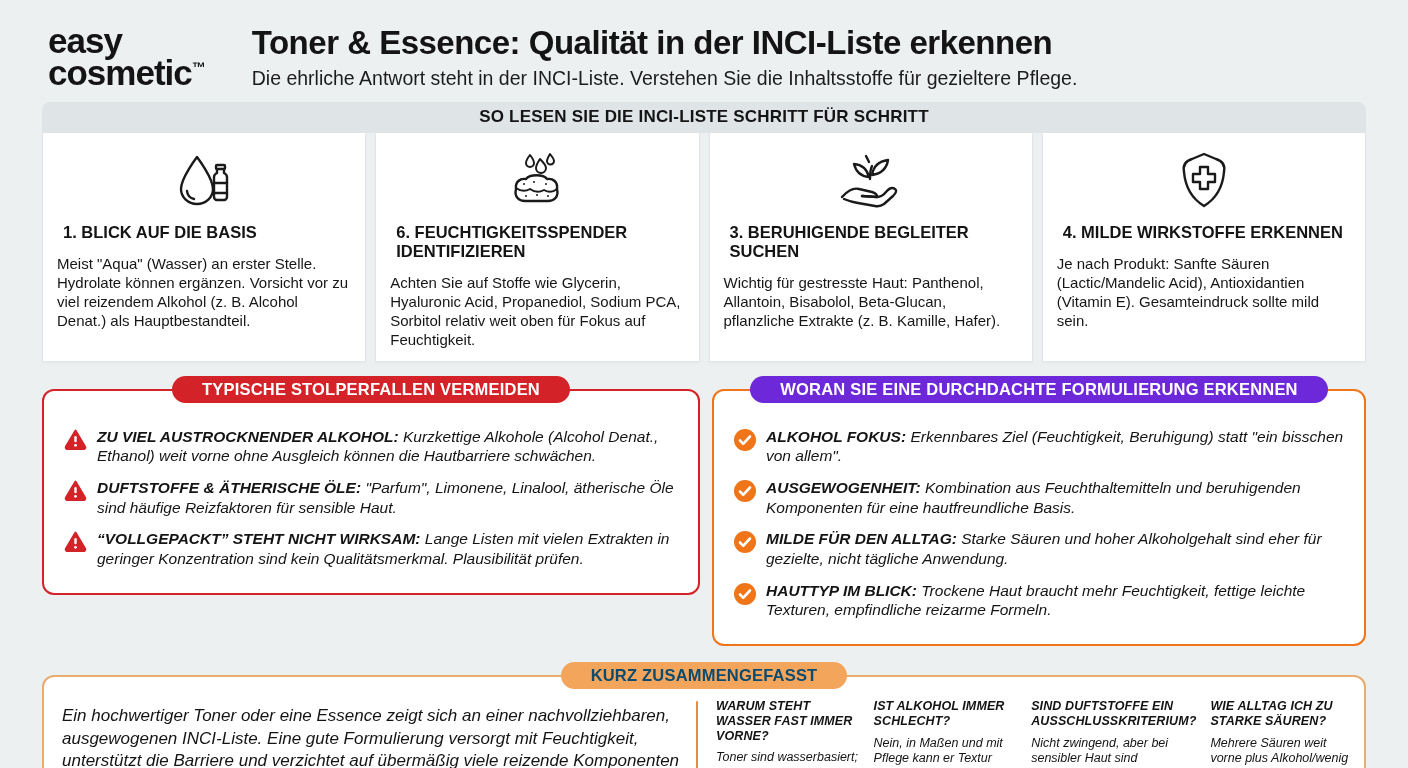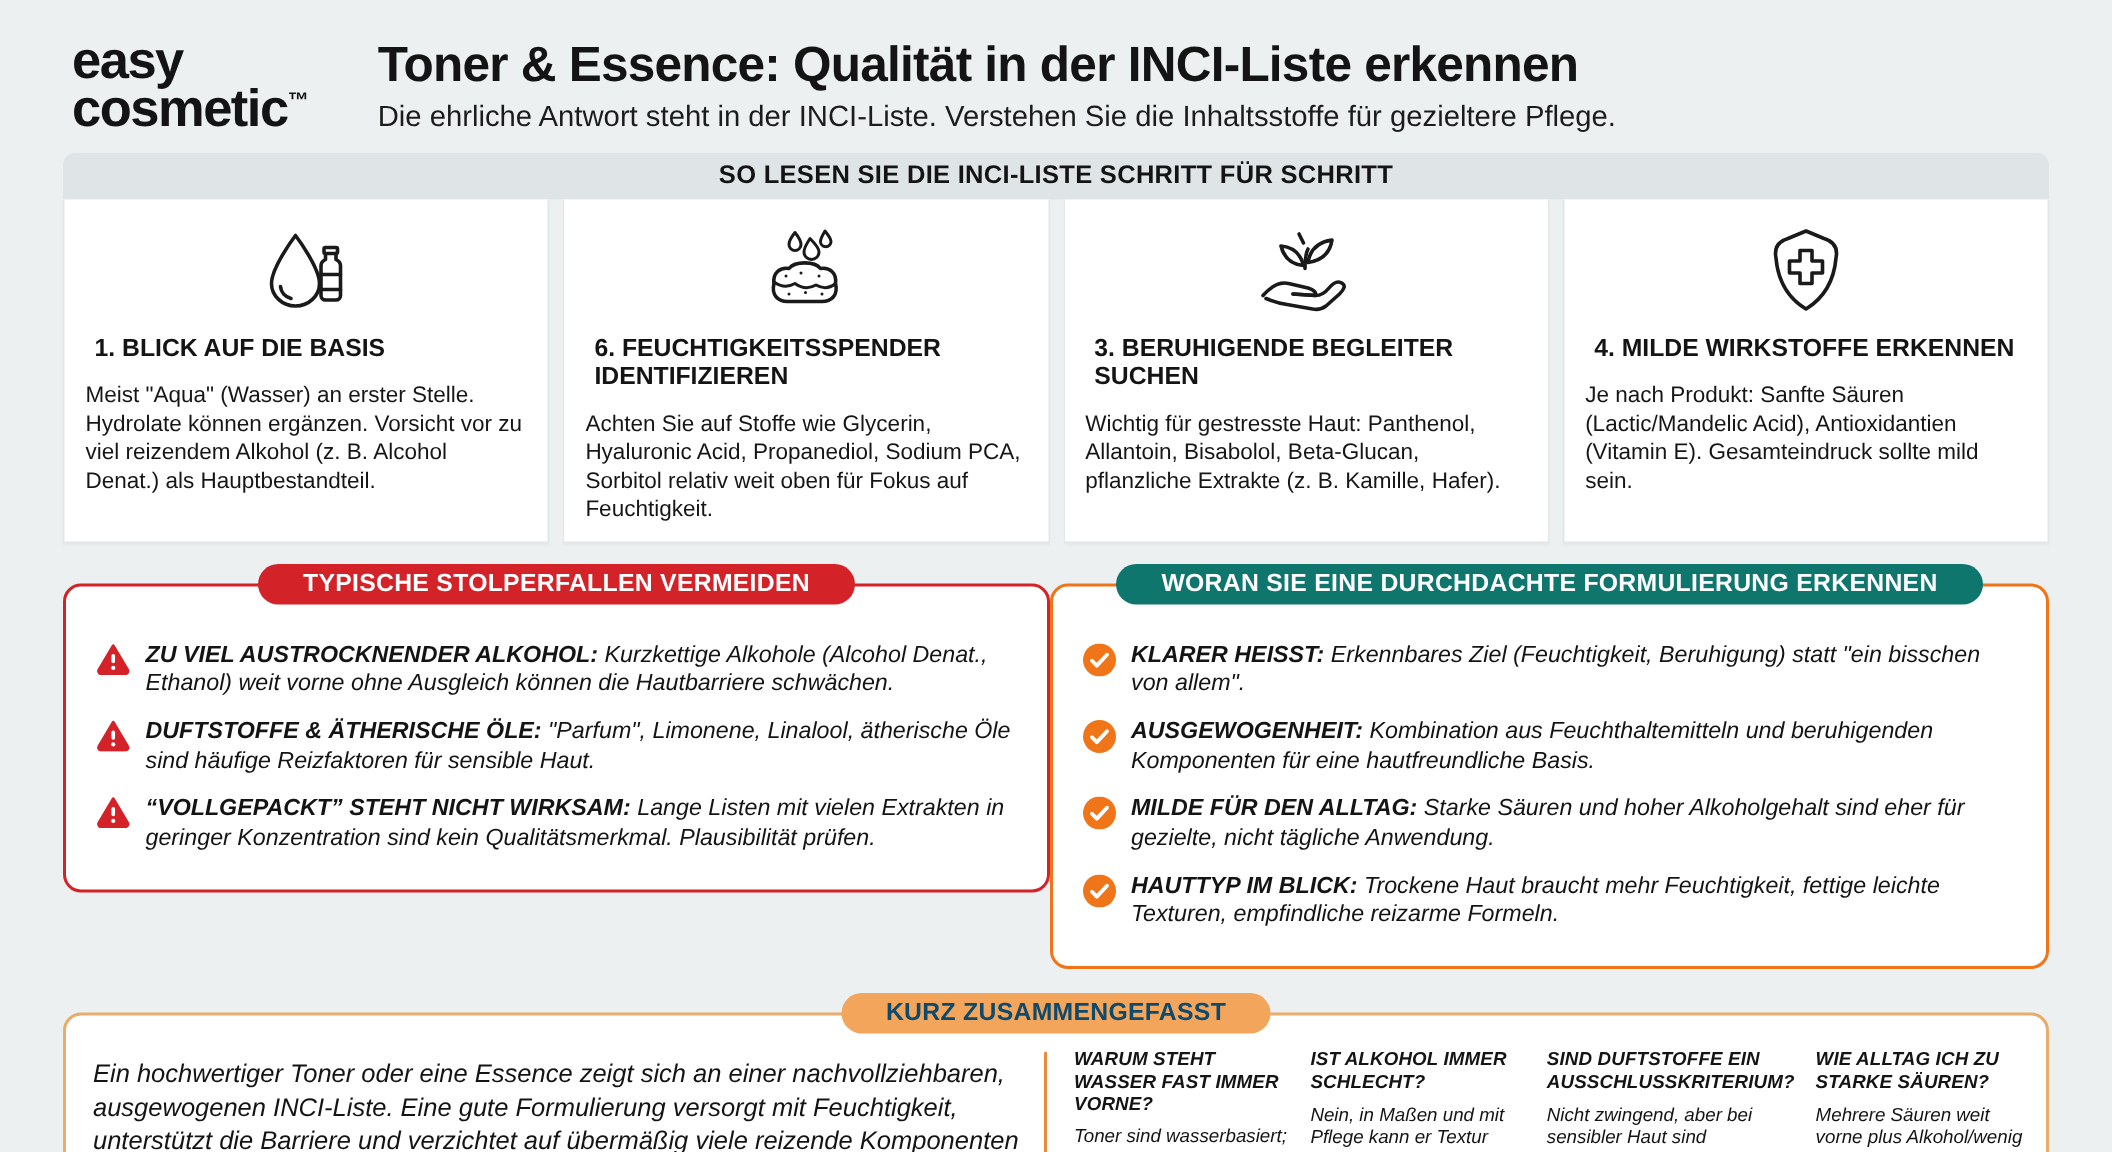--- a/index.html
+++ b/index.html
@@ -29,28 +29,28 @@
   .card {
     background:#FFFFFF; border:1px solid #E3E6E9; border-top:none;
     min-height:216px; padding:16px 12px 12px; 
     box-shadow:0 1px 2px rgba(0,0,0,.04);
   }
   .card .icon-wrap { height:64px; display:flex; align-items:center; justify-content:center; }
   .card h3 { font-size:16.5px; font-weight:800; line-height:1.15; margin:10px 8px 12px; }
   .card p { font-size:15px; line-height:1.27; color:#161616; padding:0 2px; }
 
   
-  .mid { display:grid; grid-template-columns:658px 1fr; gap:0; margin-top:14px; }
+  .mid { display:grid; grid-template-columns:658px 1fr; gap:12px; margin-top:14px; }
   .pill {
     position:relative; z-index:2; width:fit-content; margin:0 auto;
     padding:4px 30px; border-radius:15px; font-weight:800; font-size:16.5px;
     color:#FFFFFF; white-space:nowrap; letter-spacing:.2px;
   }
   .pill-red { background:#D42328; }
-  .pill-orange { background:#0f766e; }
+  .pill-orange { background:#6d28d9; }
   .pill-light { background:#F4A55C; color:#0c4a6e; }
   .box {
     position:relative; z-index:1; margin-top:-14px; background:#FFFFFF;
     border-radius:12px; padding:26px 16px 12px 14px;font-style:italic;
   }
   .box-red { border:2px solid #D42328; }
   .box-orange { border:2px solid #F07418; }
   .item { display:flex; gap:10px; align-items:flex-start; margin:10px 2px 12px 6px; }
   .item .mark { flex:0 0 auto; margin-top:2px; }
   .item .txt { font-size:15.5px; line-height:1.27; }
@@ -199,21 +199,21 @@
       <div class="pill pill-orange">WORAN SIE EINE DURCHDACHTE FORMULIERUNG ERKENNEN</div>
       <div class="box box-orange">
 
         <div class="item">
           <span class="mark">
             <svg width="22" height="22" viewBox="0 0 22 22">
                 <circle cx="11" cy="11" r="11" fill="#F07418"></circle>
                 <path d="M6 11.5 l3.2 3.3 L16 7.5" stroke="#fff" stroke-width="2.6" fill="none" stroke-linecap="round" stroke-linejoin="round"></path>
               </svg>
           </span>
-          <span class="txt"><span class="lead">KLARER HEISST:</span> <span>Erkennbares Ziel (Feuchtigkeit, Beruhigung) statt "ein bisschen von allem".</span></span>
+          <span class="txt"><span class="lead">ALKOHOL FOKUS:</span> <span>Erkennbares Ziel (Feuchtigkeit, Beruhigung) statt "ein bisschen von allem".</span></span>
         </div>
 
         <div class="item">
           <span class="mark">
             <svg width="22" height="22" viewBox="0 0 22 22">
                 <circle cx="11" cy="11" r="11" fill="#F07418"></circle>
                 <path d="M6 11.5 l3.2 3.3 L16 7.5" stroke="#fff" stroke-width="2.6" fill="none" stroke-linecap="round" stroke-linejoin="round"></path>
               </svg>
           </span>
           <span class="txt"><span class="lead">AUSGEWOGENHEIT:</span> <span>Kombination aus Feuchthaltemitteln und beruhigenden Komponenten für eine hautfreundliche Basis.</span></span>

